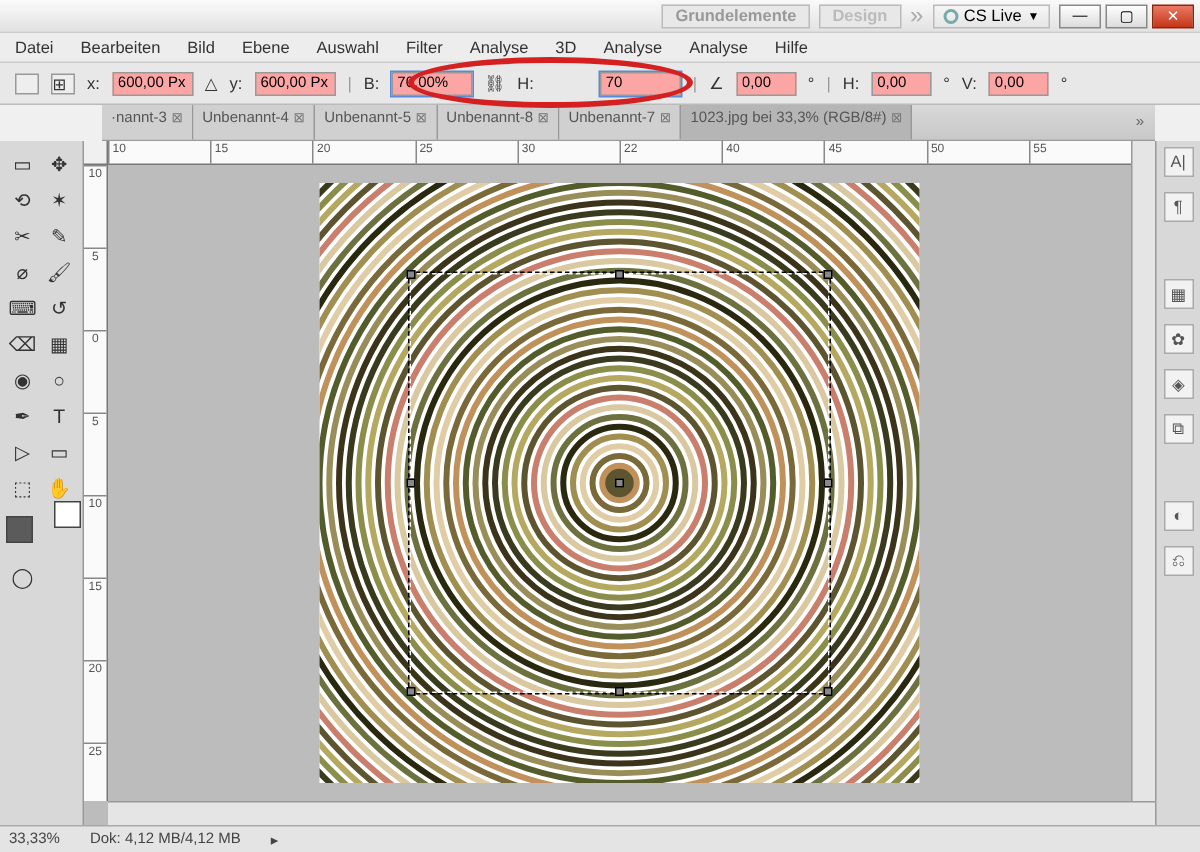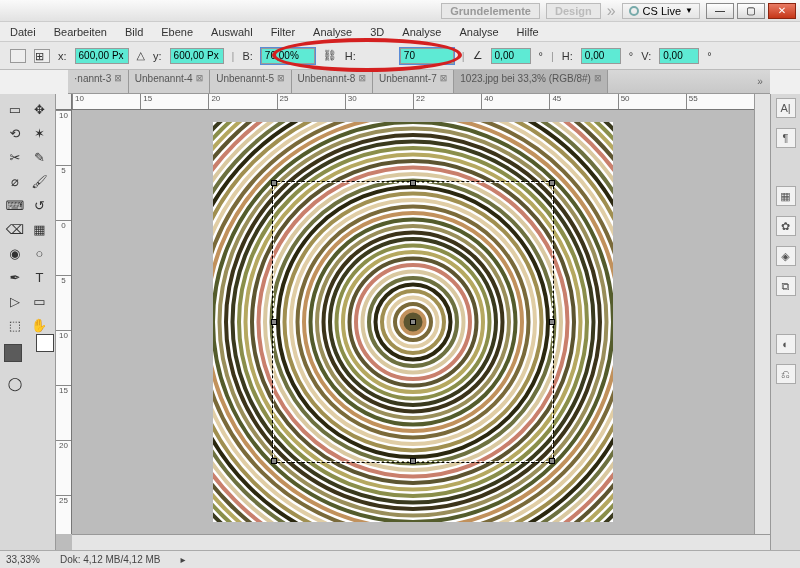--- a/index.html
+++ b/index.html
@@ -15,21 +15,21 @@
     .ess-btn { background:#e8e8e8; border:1px solid #bbb; padding:1px 8px; font-size:11px; font-weight:bold; color:#999; }
     .ess-btn.disabled{ color:#bbb; }
     .cslive { display:flex; align-items:center; gap:4px; font-size:11px; border:1px solid #bbb; padding:1px 6px; }
     .cslive .dot{width:10px;height:10px;border-radius:50%;border:2px solid #7aa;}
     .window-controls{display:flex; gap:3px;}
     .win-btn{width:28px;height:16px;border:1px solid #888;display:flex;align-items:center;justify-content:center;background:linear-gradient(#fefefe,#dcdcdc);font-size:10px;}
     .win-close{background:linear-gradient(#e97a63,#c53618);color:#fff;border-color:#8b2510;}
     .menubar{height:20px;background:#ededed;border-bottom:1px solid #ccc;display:flex;align-items:center;padding:0 10px;gap:18px;font-size:11px;}
     .menubar span{color:#333;}
     .options-bar{height:28px;background:#e8e8e8;border-bottom:1px solid #bbb;display:flex;align-items:center;padding:0 10px;gap:8px;font-size:11px;color:#333;position:relative;}
-    .opt-field{background:#5eead4;border:1px solid #999;padding:0 3px;height:16px;font-size:10px;width:54px;}
+    .opt-field{background:#fca5a5;border:1px solid #999;padding:0 3px;height:16px;font-size:10px;width:54px;}
     .opt-lbl{font-size:11px;}
     .sep{color:#999;}
     .highlight-ellipse{position:absolute;left:272px;top:-4px;width:190px;height:34px;border:4px solid #d42020;border-radius:50%;pointer-events:none;z-index:100;}
     .tab-strip{height:24px;background:linear-gradient(#d8d8d8,#c8c8c8);border-bottom:1px solid #999;display:flex;align-items:stretch;margin-left:68px;margin-right:30px;}
     .tab{border-right:1px solid #999;padding:3px 6px;font-size:10px;color:#555;display:flex;align-items:flex-start;gap:3px;background:#d0d0d0;}
     .tab.active{background:#b5b5b5;}
     .tab .x{font-size:9px;color:#777;}
     .tab-arrow{margin-left:auto;width:20px;display:flex;align-items:center;justify-content:center;color:#666;font-size:10px;}
     .workspace{position:absolute;top:94px;bottom:18px;left:0;right:0;display:flex;}
     .left-toolbar{width:56px;background:#d8d8d8;border-right:1px solid #999;padding:4px 4px;}

